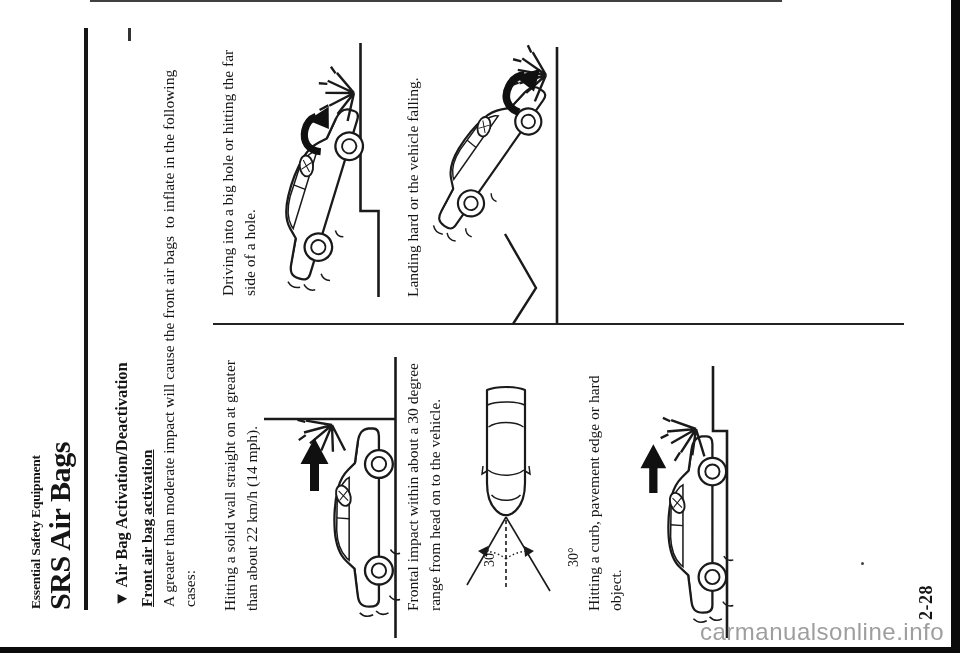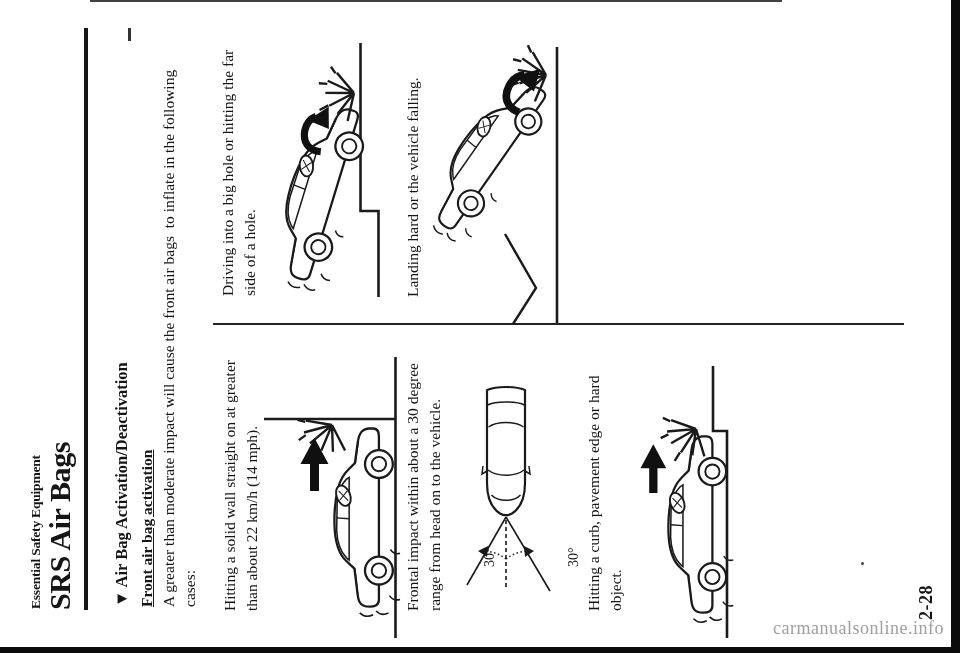--- a/index.html
+++ b/index.html
@@ -19,22 +19,22 @@
   .caption{font-size:15.5px;line-height:22px;}
   .vdivider{left:328px;top:213px;width:1.6px;height:691px;background:#222;}
   .pagenum{left:33px;top:916px;font-weight:bold;font-size:18px;letter-spacing:0.5px;}
   .fig{position:absolute;overflow:visible;}
   .speck-dot{left:88px;top:861px;width:3px;height:3px;border-radius:50%;background:#444;}
   .speck-dash{left:612px;top:128px;width:13px;height:3px;background:#333;}
   
   .top-line{left:90px;top:0;width:692px;height:2px;background:#404040;}
   .right-band{left:951px;top:0;width:9px;height:653px;background:#0b0b0b;}
   .bottom-band{left:0;top:647px;width:960px;height:6px;background:#0b0b0b;}
-  .watermark{right:16px;top:618px;font-family:Liberation Serif, serif;
-             font-size:18px;color:#9e9e9e;letter-spacing:0.5px;}
+  .watermark{right:16px;top:618px;font-family:Liberation Sans, sans-serif;
+             font-size:24px;color:#9e9e9e;letter-spacing:0.5px;}
   .defs-svg{position:absolute;width:0;height:0;}
   svg line, svg path.ln{stroke:#1a1a1a;fill:none;}
 </style>
 </head>
 <body>
 
 <div id="stage">
 
   <svg class="defs-svg" xmlns="http://www.w3.org/2000/svg">
     <defs>

